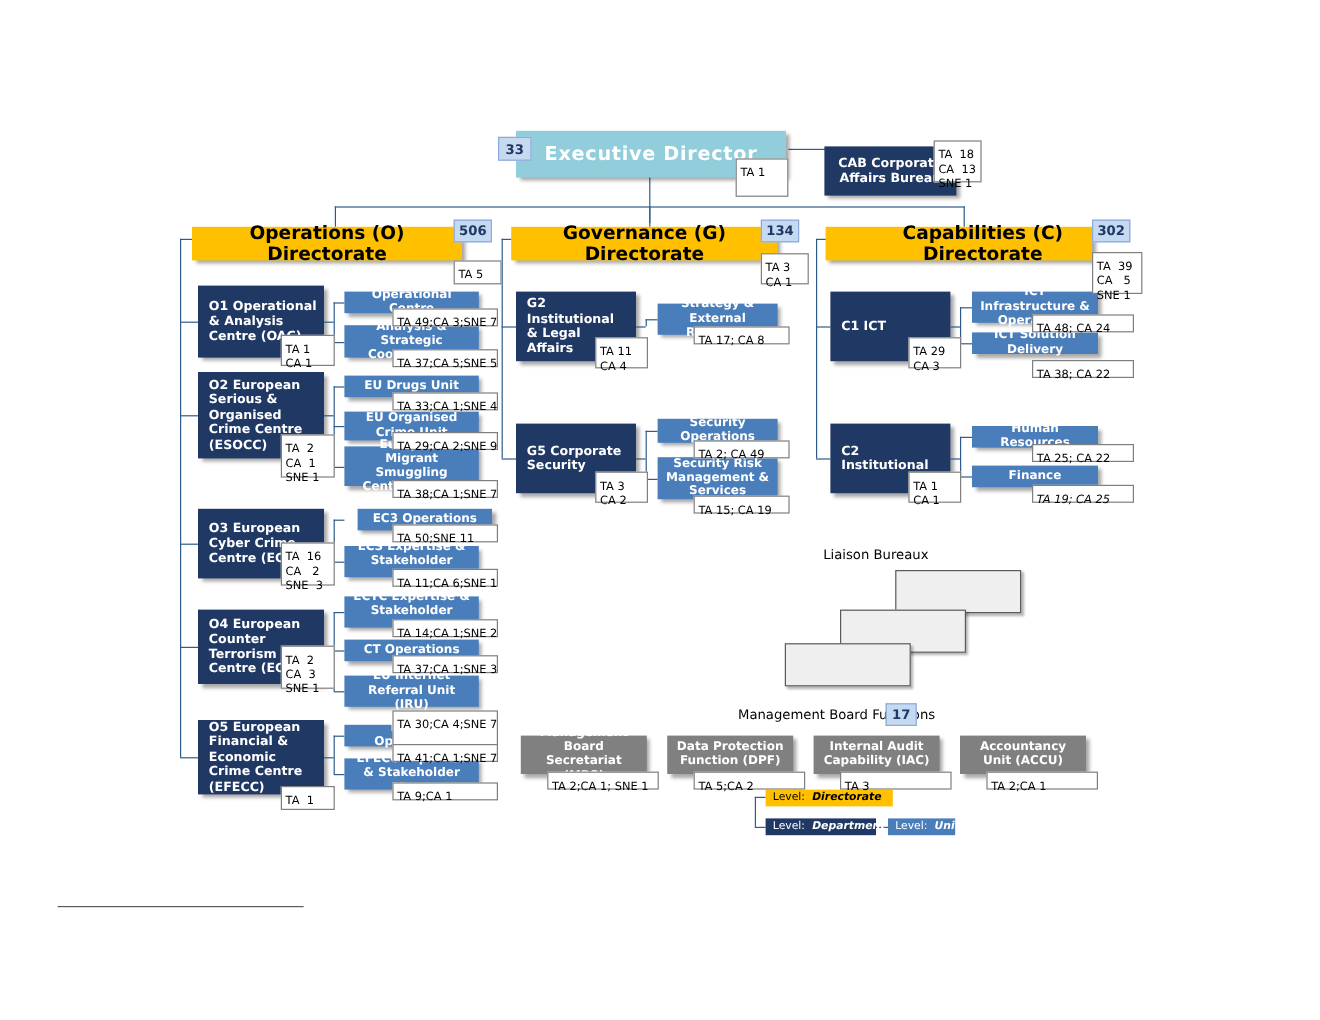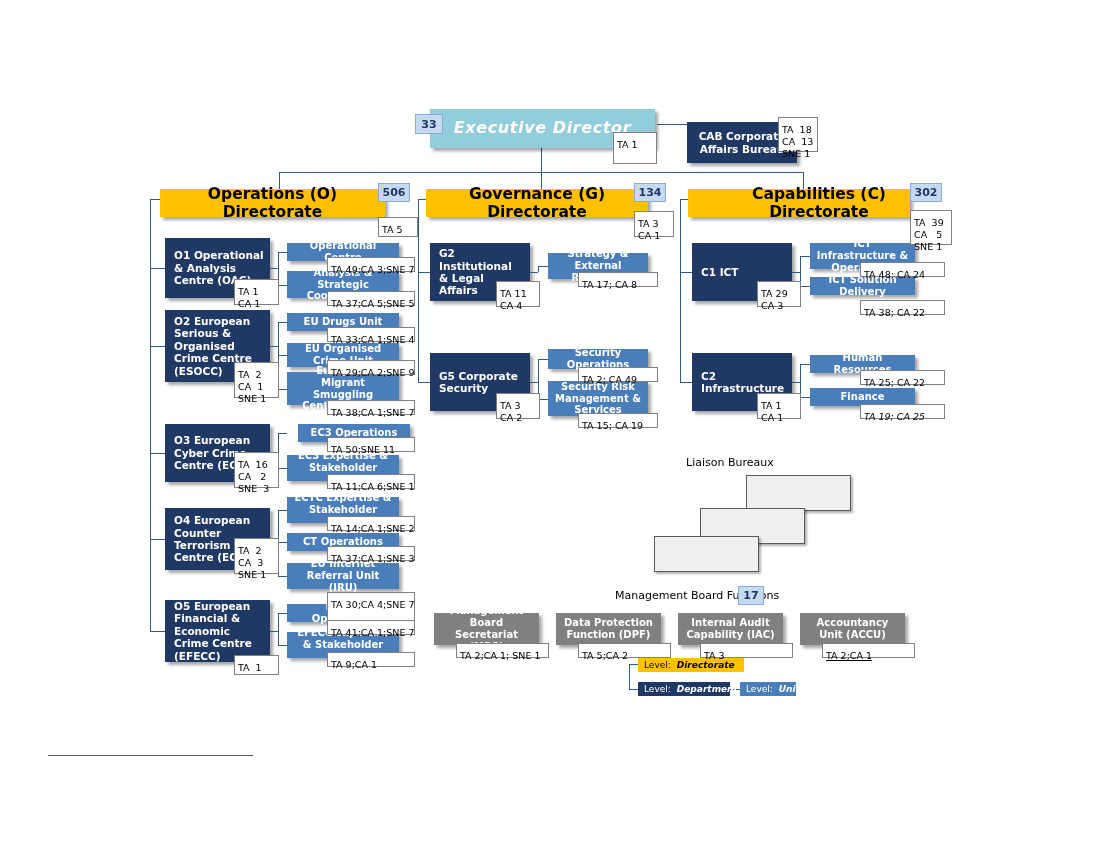--- a/index.html
+++ b/index.html
@@ -82,21 +82,21 @@
   <div class="ln lnv abs" style="left:279px;top:172px;height:17px;"></div>
   <div class="ln lnv abs" style="left:541px;top:172px;height:17px;"></div>
   <div class="ln lnv abs" style="left:803px;top:172px;height:17px;"></div>
 
   <div class="ln lnh abs" style="left:657px;top:124px;width:48px;"></div>
   <div class="ln lnv abs" style="left:705px;top:124px;height:19px;"></div>
   <div class="ln lnh abs" style="left:705px;top:143px;width:(0)px;"></div>
 
   <div class="badge" style="left:415px;top:114px;width:28px;height:20px;">33</div>
 
-  <div class="shbox lvl-exec" style="left:430px;top:109px;width:225px;height:39px;font-style:italic;">
+  <div class="shbox lvl-exec" style="left:430px;top:109px;width:225px;height:39px;">
     <span class="dept-text">Executive Director</span>
   </div>
 
   <div class="hc" style="left:613px;top:132px;width:44px;height:32px;">TA 1</div>
 
   <div class="shbox lvl-dept" style="left:687px;top:122px;width:110px;height:41px;">
     <span class="dept-text">CAB  Corporate Affairs Bureau</span>
   </div>
   <div class="hc hc-multi" style="left:778px;top:117px;width:40px;height:35px;">TA  18
 CA  13
@@ -273,21 +273,21 @@
         <span class="dept-text">ICT Infrastructure &amp; Operations</span>
       </div>
       <div class="hc" style="left:860px;top:262px;width:85px;height:15px;">TA 48; CA 24</div>
       <div class="ln lnh abs" style="left:800px;top:286px;width:10px;"></div>
       <div class="shbox lvl-unit" style="left:810px;top:277px;width:105px;height:18px;">
         <span class="dept-text">ICT Solution Delivery</span>
       </div>
       <div class="hc" style="left:860px;top:300px;width:85px;height:15px;">TA 38; CA 22</div>
       <div class="ln lnh abs" style="left:680px;top:382px;width:12px;"></div>
       <div class="shbox lvl-dept" style="left:692px;top:353px;width:100px;height:58px;">
-        <span class="dept-text dept-left">C2 Infrastructure</span>
+        <span class="dept-text dept-left">C2 Institutional</span>
       </div>
       <div class="hc hc-multi" style="left:757px;top:393px;width:44px;height:26px;">TA 1
 CA 1</div>
       <div class="ln lnh abs" style="left:792px;top:382px;width:8px;"></div>
       <div class="ln lnv abs" style="left:800px;top:364px;height:33px;"></div>
       <div class="ln lnh abs" style="left:800px;top:364px;width:10px;"></div>
       <div class="shbox lvl-unit" style="left:810px;top:355px;width:105px;height:18px;">
         <span class="dept-text">Human Resources</span>
       </div>
       <div class="hc" style="left:860px;top:370px;width:85px;height:15px;">TA 25; CA 22</div>
@@ -315,21 +315,21 @@
         <span class="dept-text">Data Protection Function (DPF)</span>
       </div>
       <div class="hc" style="left:578px;top:643px;width:93px;height:15px;">TA 5;CA 2</div>
       <div class="shbox lvl-grey" style="left:678px;top:613px;width:105px;height:32px;">
         <span class="dept-text">Internal Audit Capability (IAC)</span>
       </div>
       <div class="hc" style="left:700px;top:643px;width:93px;height:15px;">TA 3</div>
       <div class="shbox lvl-grey" style="left:800px;top:613px;width:105px;height:32px;">
         <span class="dept-text">Accountancy Unit (ACCU)</span>
       </div>
-      <div class="hc" style="left:822px;top:643px;width:93px;height:15px;text-decoration:underline;">TA 2;CA 1</div>
+      <div class="hc" style="left:822px;top:643px;width:93px;height:15px;">TA 2;CA 1</div>
     </div>
 
   <div class="ln lnv abs" style="left:629px;top:664px;height:25px;"></div>
   <div class="ln lnh abs" style="left:629px;top:664px;width:9px;"></div>
   <div class="ln lnh abs" style="left:629px;top:689px;width:9px;"></div>
   <div class="ln lnh abs" style="left:730px;top:689px;width:10px;"></div>
 
   <div class="lg lg-dir abs" style="left:638px;top:658px;width:106px;height:14px;">
     <span class="lg-k">Level:</span>
     <span class="lg-v">Directorate</span>

